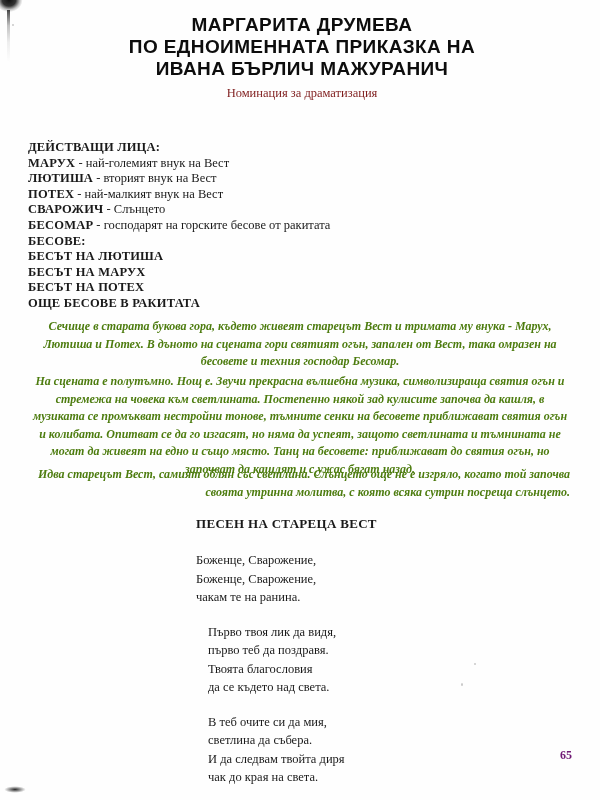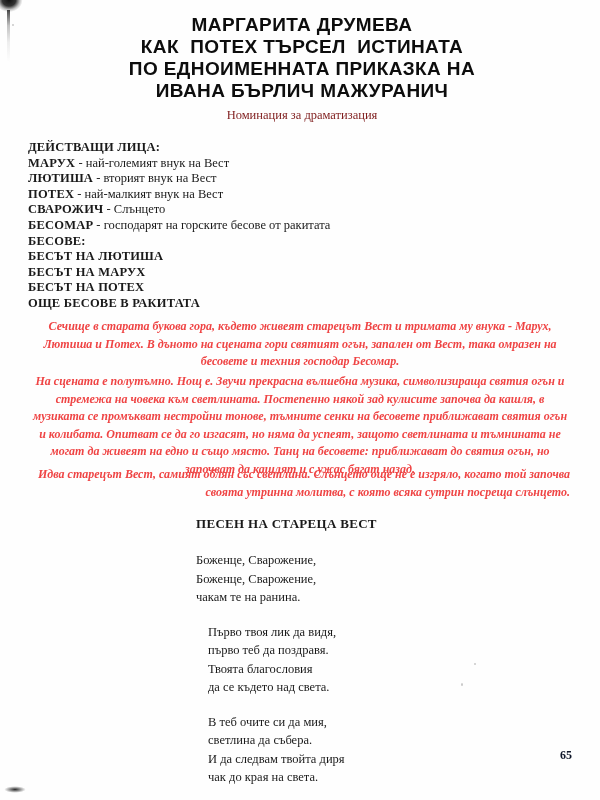--- a/index.html
+++ b/index.html
@@ -103,21 +103,21 @@
   
   .stage-para {
     position: absolute;
     left: 30px;
     width: 540px;
     font-style: italic;
     font-weight: bold;
     font-size: 12px;
     line-height: 17.5px;
     text-align: center;
-    color: #ef4444;
+    color: #4d7c0f;
   }
   #stage-1 { top: 318px; }
   #stage-2 { top: 373px; }
   #stage-3 { top: 466px; text-align: right; }
 
   
   .song {
     position: absolute;
     left: 196px;
     top: 515px;
@@ -142,38 +142,37 @@
     padding-left: 12px;
   }
 
   
   .page-number {
     position: absolute;
     right: 28px;
     bottom: 37px;
     font-size: 12px;
     font-weight: bold;
-    color: #0f172a;
+    color: #701a75;
   }
 </style>
 </head>
 <body>
 
 <div id="page">
 
   <div class="artifact-top-left"></div>
   <div class="artifact-top-streak"></div>
   <div class="artifact-bottom-left"></div>
   <div class="speck" style="left:474px; top:663px; width:2px; height:2px;"></div>
   <div class="speck" style="left:461px; top:683px; width:2px; height:3px;"></div>
   <div class="speck" style="left:12px; top:24px; width:2px; height:2px;"></div>
 
   <div class="title-block">
     <div class="title-line">МАРГАРИТА ДРУМЕВА</div>
-    <div class="title-line">КАК  ПОТЕХ ТЪРСЕЛ  ИСТИНАТА</div>
     <div class="title-line">ПО ЕДНОИМЕННАТА ПРИКАЗКА НА</div>
     <div class="title-line">ИВАНА БЪРЛИЧ МАЖУРАНИЧ</div>
     <div class="subtitle">Номинация за драматизация</div>
   </div>
 
   <div class="cast">
     <div class="cast-line">
       <span class="cast-name">ДЕЙСТВАЩИ ЛИЦА:</span>
     </div>
 

